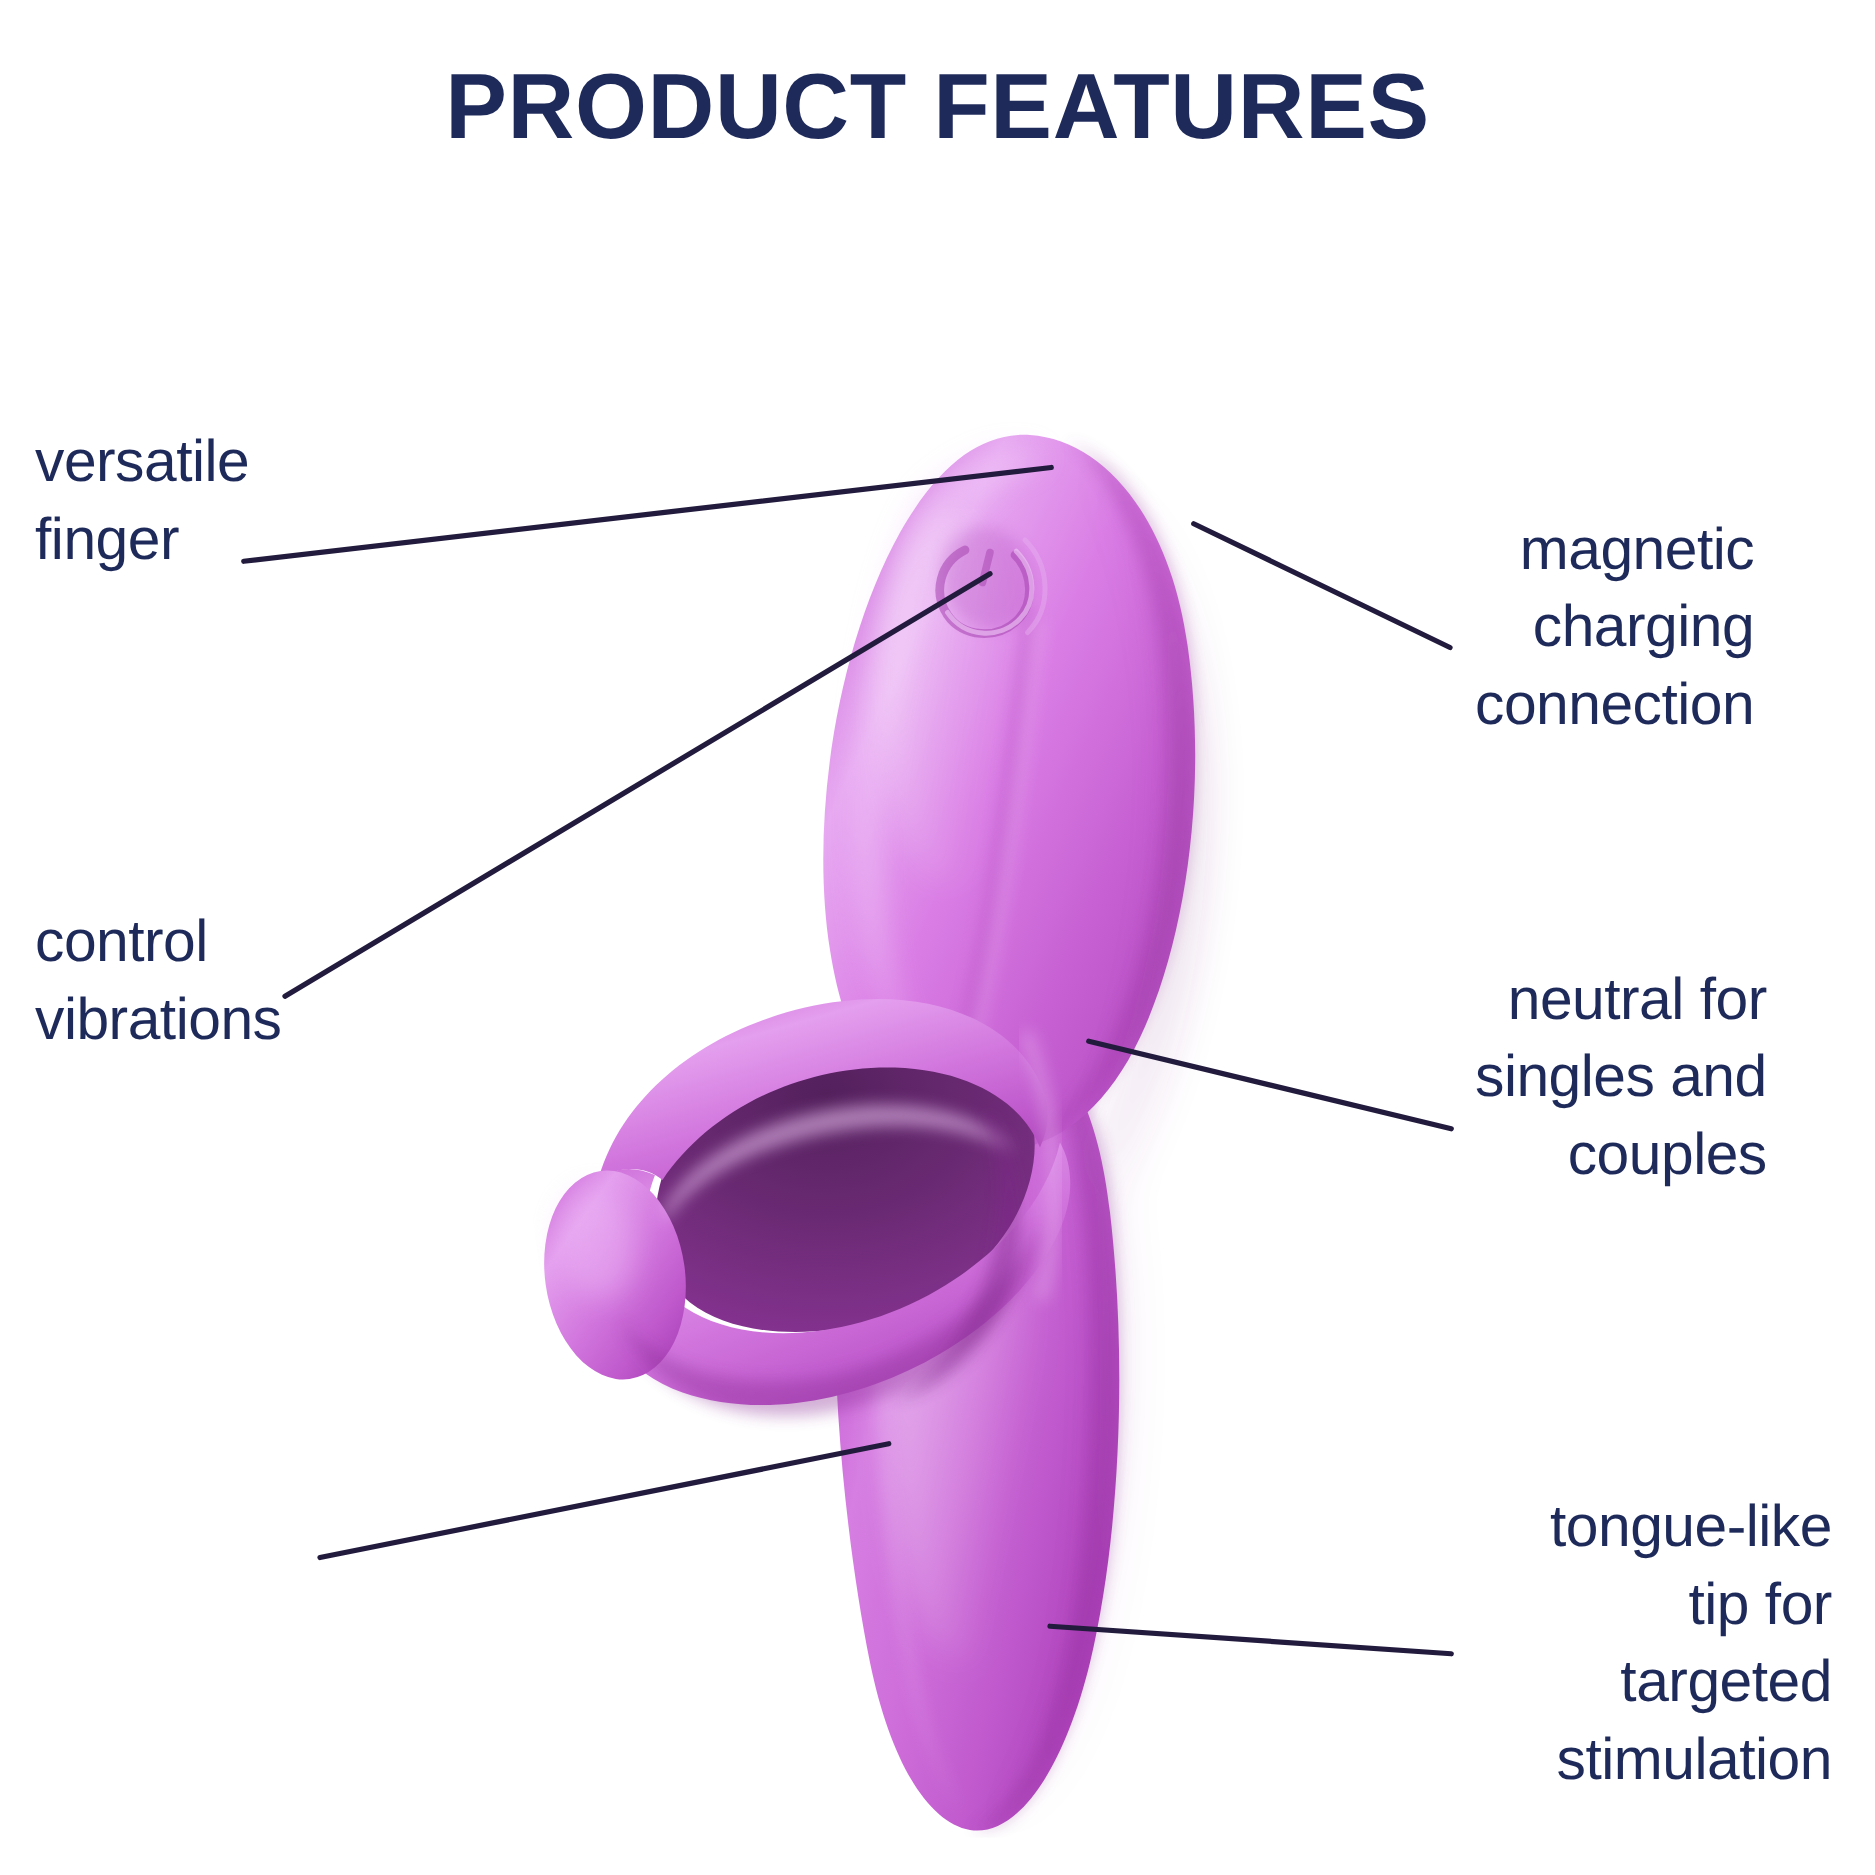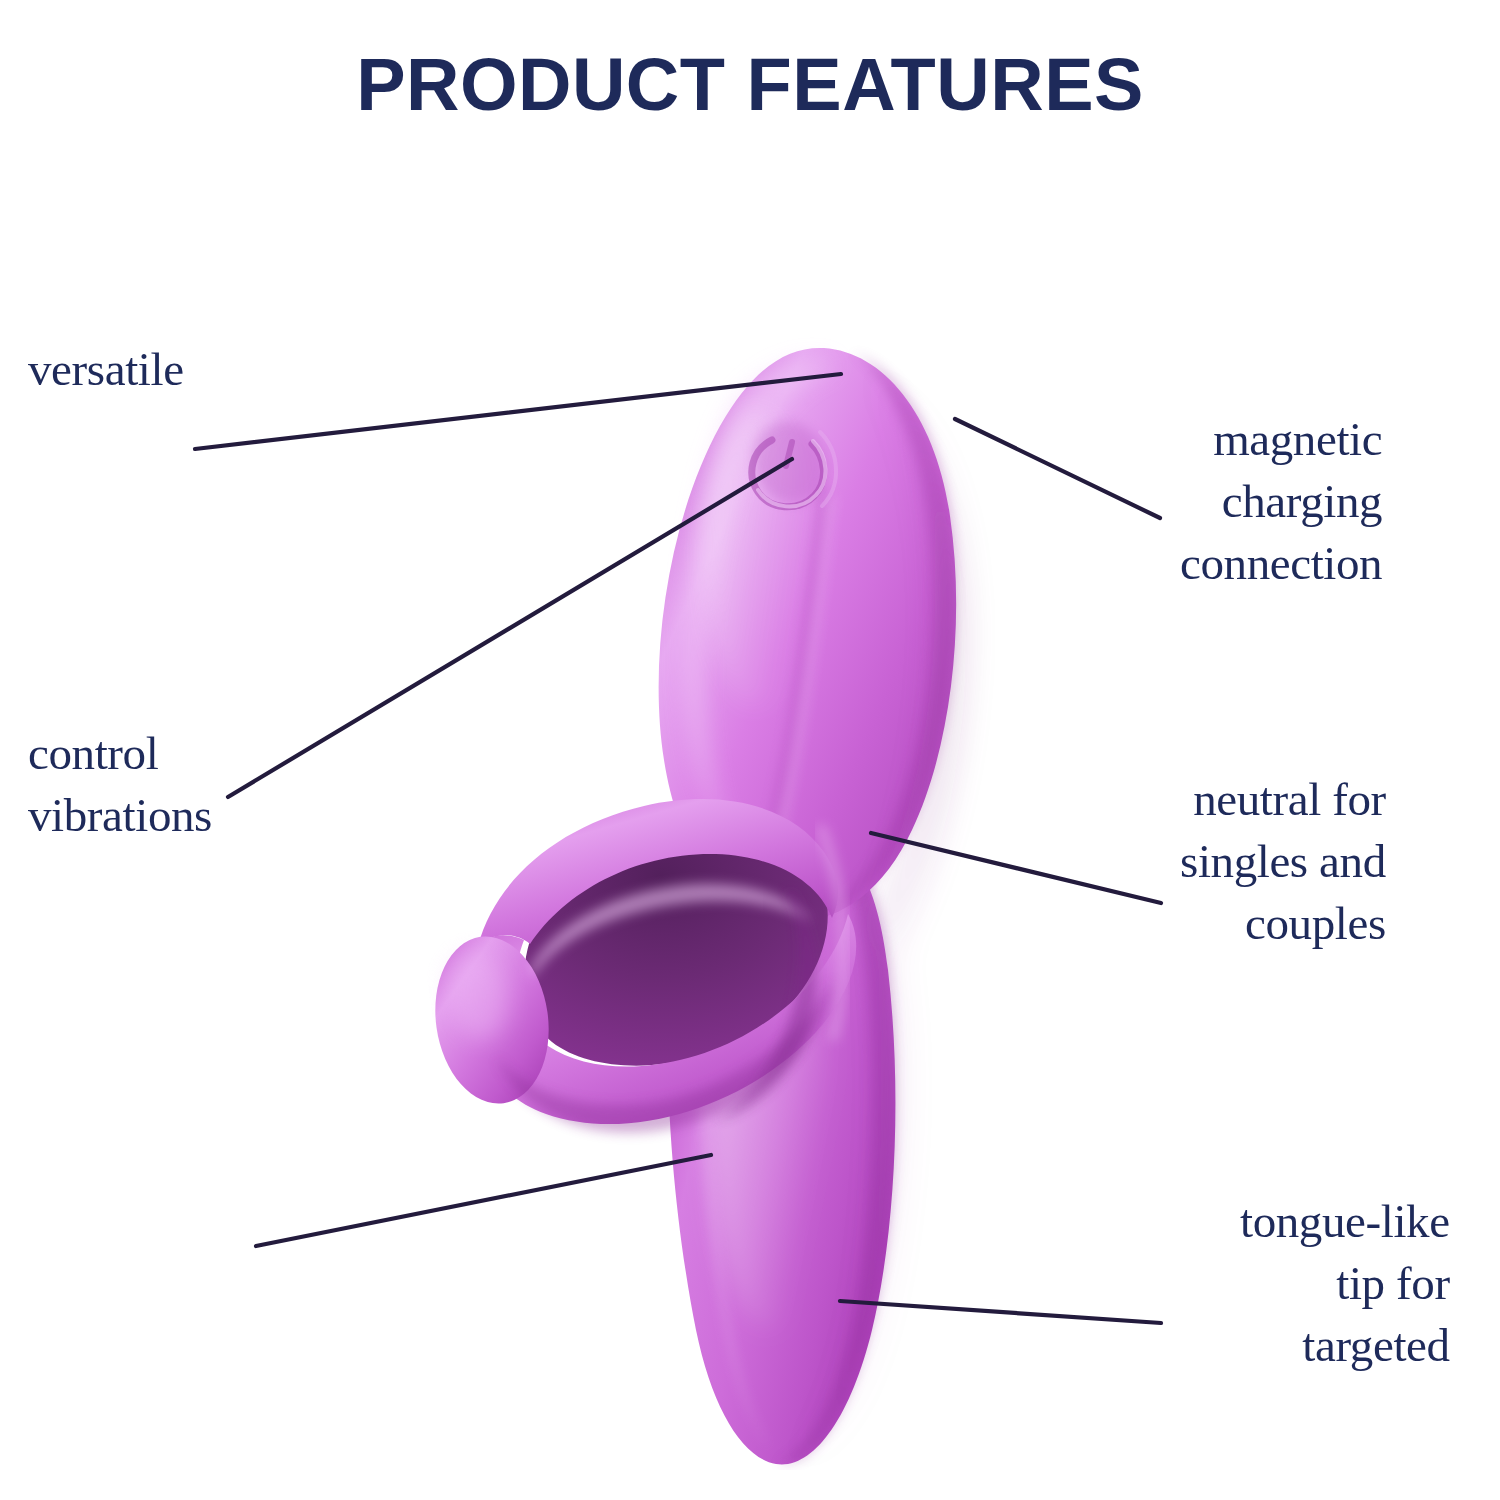--- a/index.html
+++ b/index.html
@@ -28,21 +28,21 @@
     letter-spacing:0.5px;
     color:#1e2a5a;
     line-height:1.0;
     white-space:nowrap;
   }
 
   
   .callout {
     position:absolute;
     color:#1e2a5a;
-    font-family:Liberation Serif, serif;
+    font-family:Liberation Sans, sans-serif;
     font-size:47px;
     line-height:1.32;
     font-weight:400;
     letter-spacing:-0.4px;
   }
   .callout .ln { display:block; white-space:nowrap; }
   .callout.left  { text-align:left; }
   .callout.right { text-align:right; }
 
   #callout-versatile         { left:28px;  top:338px; }
@@ -294,20 +294,21 @@
       <line x1="228" y1="797" x2="792" y2="459"></line>
       <line x1="256" y1="1246" x2="711" y2="1155"></line>
       <line x1="955" y1="419" x2="1160" y2="518"></line>
       <line x1="871" y1="833" x2="1161" y2="903"></line>
       <line x1="840" y1="1301" x2="1161" y2="1323"></line>
     </g>
   </svg>
 
   <div class="callout left" id="callout-versatile">
     <span class="ln">versatile</span>
+    <span class="ln">finger</span>
   </div>
 
   <div class="callout left" id="callout-control">
     <span class="ln">control</span>
     <span class="ln">vibrations</span>
   </div>
 
 
   <div class="callout right" id="callout-magnetic">
     <span class="ln">magnetic</span>
@@ -318,15 +319,16 @@
   <div class="callout right" id="callout-gender">
     <span class="ln">neutral for</span>
     <span class="ln">singles and</span>
     <span class="ln">couples</span>
   </div>
 
   <div class="callout right" id="callout-tongue">
     <span class="ln">tongue-like</span>
     <span class="ln">tip for</span>
     <span class="ln">targeted</span>
+    <span class="ln">stimulation</span>
   </div>
 
 </div>
 
 </body></html>

